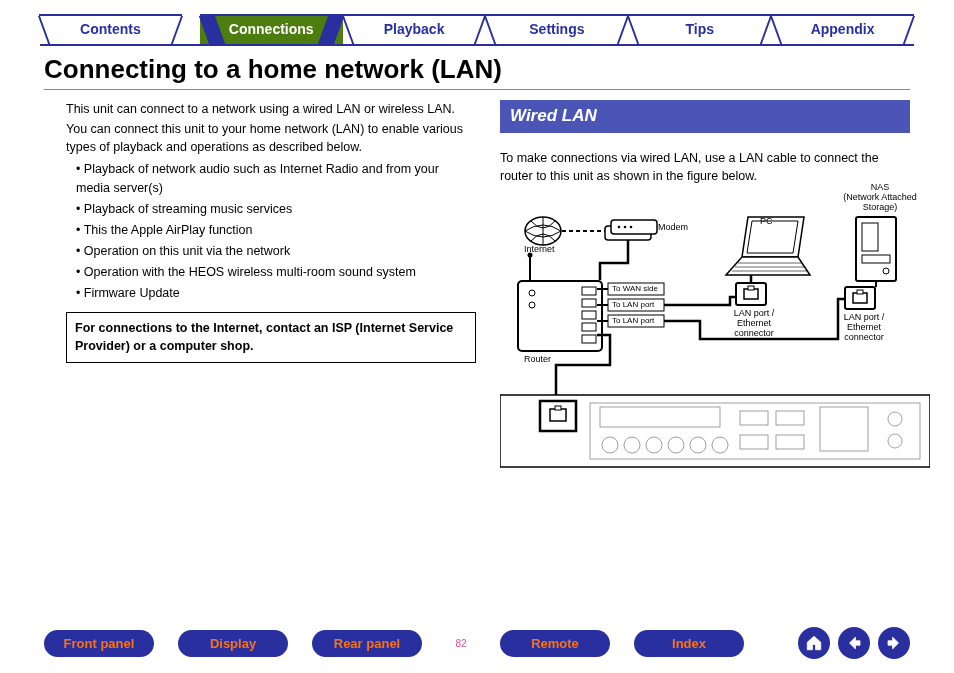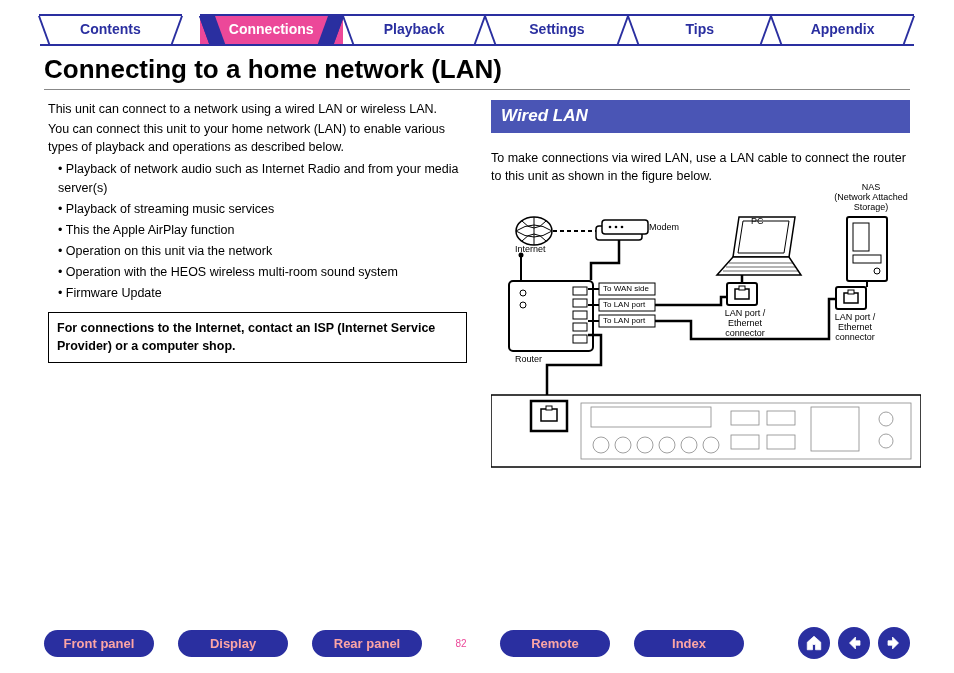--- a/index.html
+++ b/index.html
@@ -44,36 +44,36 @@
     transform: skewX(20deg);
     transform-origin: top;
   }
   .tab::after {
     right: -1px;
     border-right: 2px solid #2a2fa0;
     transform: skewX(-20deg);
     transform-origin: top;
   }
   .tab.active {
-    background: #ec4899;
+    background: #4d7c0f;
     color: #fff;
     margin-left: 18px;
   }
   .tab.active::before, .tab.active::after {
     background: #2a2fa0;
     border-color: #2a2fa0;
   }
   .hr {
     margin: 0 40px;
     border-bottom: 2px solid #2a2fa0;
   }
 
   
   .main {
-    padding: 8px 44px 0 48px;
+    padding: 8px 44px 0 66px;
     display: flex;
     gap: 24px;
   }
   h1 {
     font-size: 26px;
     font-weight: bold;
     margin: 8px 44px 4px 44px;
   }
   .hr2 {
     margin: 2px 44px 2px 44px;
@@ -120,21 +120,21 @@
   .bottom {
     position: absolute;
     left: 0; right: 0; bottom: 14px;
     display: flex;
     align-items: center;
     padding: 0 44px;
     gap: 24px;
   }
   .pill {
     background: #2a2fa0;
-    color: #fca5a5;
+    color: #f97316;
     font-size: 13px;
     font-weight: bold;
     padding: 6px 0;
     width: 110px;
     text-align: center;
     border-radius: 16px;
     cursor: pointer;
   }
   .page-num {
     font-size: 10px;

